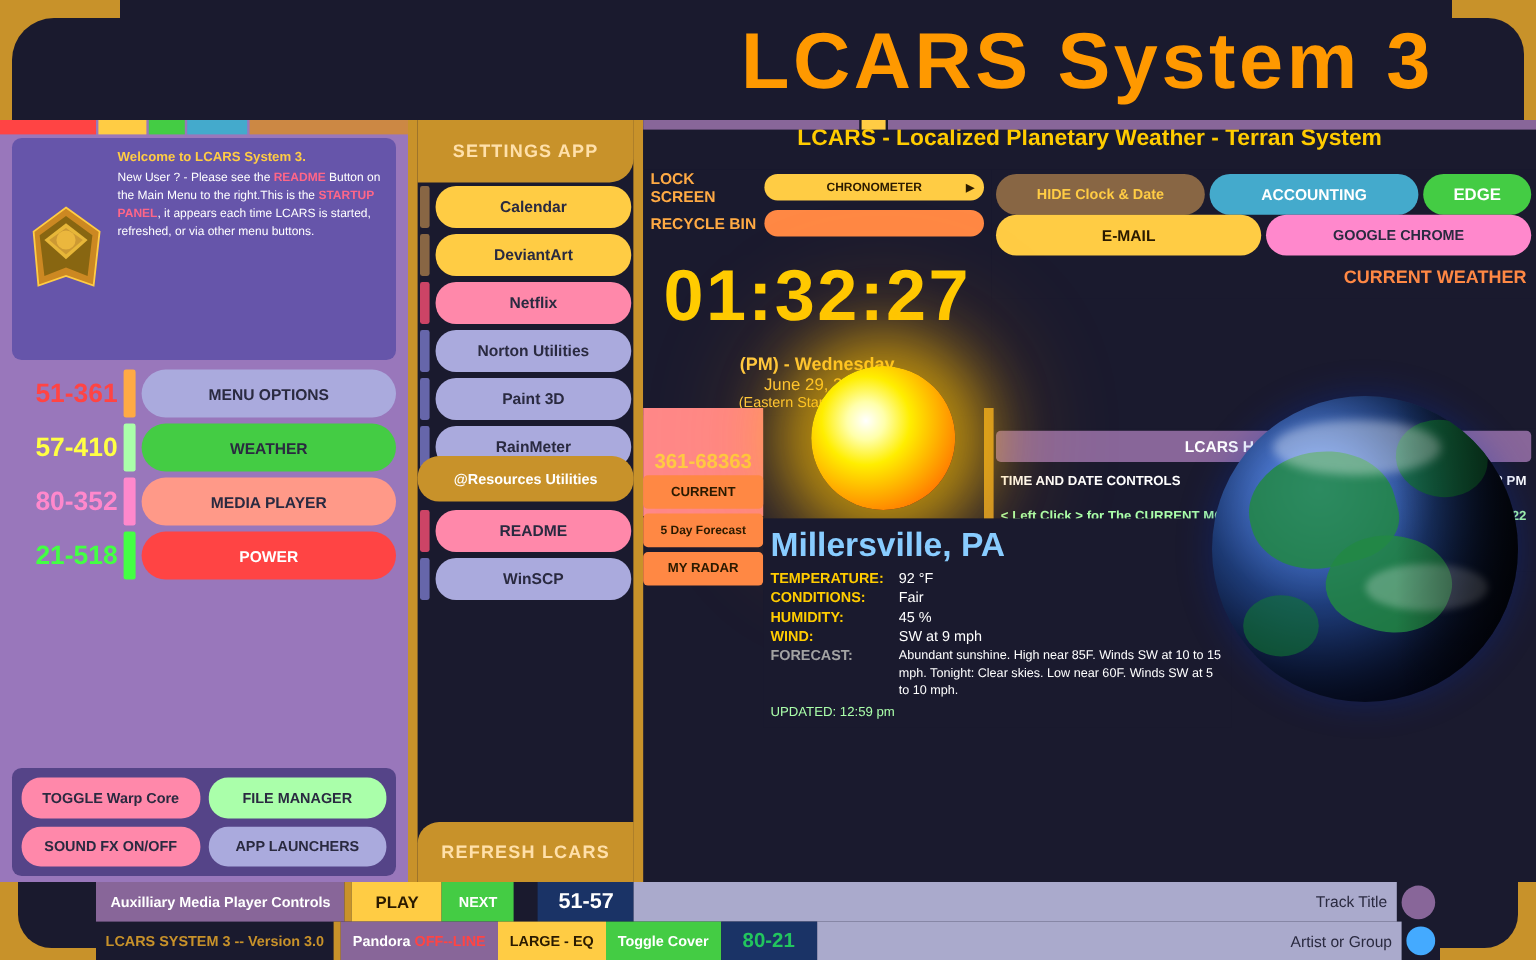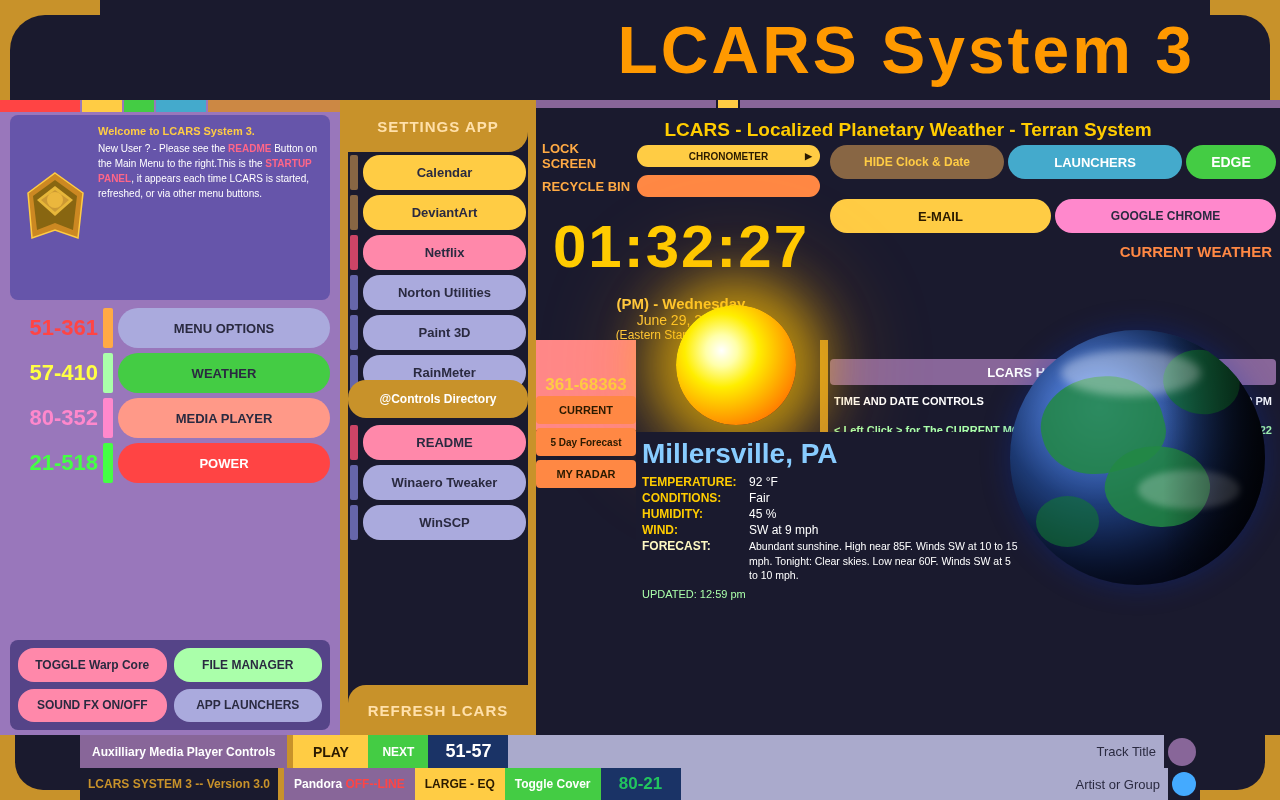--- a/index.html
+++ b/index.html
@@ -133,47 +133,43 @@
     <div style="width:8px;height:35px;background:#6666aa;border-radius:2px;"></div>
     <div style="flex:1;height:35px;background:#aaaadd;border-radius:17px;display:flex;align-items:center;justify-content:center;font-size:13px;font-weight:bold;color:#2a2a40;cursor:pointer;">Paint 3D</div>
   </div>
   <div style="display:flex;gap:5px;height:35px;align-items:center;">
     <div style="width:8px;height:35px;background:#6666aa;border-radius:2px;"></div>
     <div style="flex:1;height:35px;background:#aaaadd;border-radius:17px;display:flex;align-items:center;justify-content:center;font-size:13px;font-weight:bold;color:#2a2a40;cursor:pointer;">RainMeter</div>
   </div>
 </div>
 
 <div style="position:absolute;top:380px;left:348px;width:180px;height:38px;background:#c8922a;border-radius:18px;display:flex;align-items:center;justify-content:center;cursor:pointer;">
-  <span style="color:#ffffff;font-size:12px;font-weight:bold;">@Controls Directory</span>
+  <span style="color:#ffffff;font-size:12px;font-weight:bold;">@Resources Utilities</span>
 </div>
 
 <div style="position:absolute;top:425px;left:350px;width:176px;display:flex;flex-direction:column;gap:5px;">
   <div style="display:flex;gap:5px;height:35px;align-items:center;">
     <div style="width:8px;height:35px;background:#cc4466;border-radius:2px;"></div>
     <div style="flex:1;height:35px;background:#ff88aa;border-radius:17px;display:flex;align-items:center;justify-content:center;font-size:13px;font-weight:bold;color:#2a2a40;cursor:pointer;">README</div>
   </div>
   <div style="display:flex;gap:5px;height:35px;align-items:center;">
     <div style="width:8px;height:35px;background:#6666aa;border-radius:2px;"></div>
-    <div style="flex:1;height:35px;background:#aaaadd;border-radius:17px;display:flex;align-items:center;justify-content:center;font-size:13px;font-weight:bold;color:#2a2a40;cursor:pointer;">Winaero Tweaker</div>
-  </div>
-  <div style="display:flex;gap:5px;height:35px;align-items:center;">
-    <div style="width:8px;height:35px;background:#6666aa;border-radius:2px;"></div>
     <div style="flex:1;height:35px;background:#aaaadd;border-radius:17px;display:flex;align-items:center;justify-content:center;font-size:13px;font-weight:bold;color:#2a2a40;cursor:pointer;">WinSCP</div>
   </div>
 </div>
 
 <div style="position:absolute;bottom:65px;left:348px;width:180px;height:50px;background:#c8922a;border-radius:18px 0 0 0;display:flex;align-items:center;justify-content:center;cursor:pointer;">
   <span style="color:#ffe0aa;font-size:15px;font-weight:bold;letter-spacing:1px;">REFRESH  LCARS</span>
 </div>
 
 <div style="position:absolute;top:100px;left:528px;width:8px;bottom:65px;background:#c8922a;"></div>
 
 <div style="position:absolute;top:100px;left:536px;right:0;bottom:65px;background:#1a1a2e;"></div>
 
-<div style="position:absolute;top:105px;left:536px;right:0;height:36px;background:#1a1a2e;display:flex;align-items:flex-end;justify-content:center;">
+<div style="position:absolute;top:105px;left:536px;right:0;height:36px;background:#1a1a2e;display:flex;align-items:flex-start;justify-content:center;">
   <span style="color:#ffcc00;font-size:19px;font-weight:bold;">LCARS - Localized Planetary Weather - Terran System</span>
 </div>
 
 <div style="position:absolute;top:100px;left:536px;right:0;height:8px;display:flex;gap:2px;">
   <div style="width:180px;height:8px;background:#886699;"></div>
   <div style="width:20px;height:8px;background:#ffcc44;"></div>
   <div style="flex:1;height:8px;background:#886699;"></div>
 </div>
 
 <div style="position:absolute;top:141px;left:536px;width:290px;background:#1a1a2e;">
@@ -197,23 +193,23 @@
 
   <div style="padding:4px 20px;text-align:center;">
     <div style="color:#ffcc44;font-size:15px;font-weight:bold;">(PM) - Wednesday</div>
     <div style="color:#ffcc44;font-size:14px;">June 29, 2022</div>
     <div style="color:#ffcc44;font-size:12px;">(Eastern Standard Time)</div>
   </div>
 </div>
 
 <div style="position:absolute;top:141px;left:826px;right:0;background:#1a1a2e;padding:4px;">
 
-  <div style="display:flex;gap:4px;height:34px;margin-bottom:20px;">
+  <div style="display:flex;gap:4px;height:34px;margin-bottom:0;">
     <div style="flex:1;height:34px;background:#886644;border-radius:17px;display:flex;align-items:center;justify-content:center;font-size:12px;font-weight:bold;color:#ffcc44;cursor:pointer;">HIDE Clock &amp; Date</div>
-    <div style="flex:1;height:34px;background:#44aacc;border-radius:17px;display:flex;align-items:center;justify-content:center;font-size:13px;font-weight:bold;color:#ffffff;cursor:pointer;">LAUNCHERS</div>
+    <div style="flex:1;height:34px;background:#44aacc;border-radius:17px;display:flex;align-items:center;justify-content:center;font-size:13px;font-weight:bold;color:#ffffff;cursor:pointer;">ACCOUNTING</div>
     <div style="width:90px;height:34px;background:#44cc44;border-radius:17px;display:flex;align-items:center;justify-content:center;font-size:14px;font-weight:bold;color:#ffffff;cursor:pointer;">EDGE</div>
   </div>
 
   <div style="display:flex;gap:4px;height:34px;margin-bottom:4px;">
     <div style="flex:1;height:34px;background:#ffcc44;border-radius:17px;display:flex;align-items:center;justify-content:center;font-size:13px;font-weight:bold;color:#2a1a00;cursor:pointer;">E-MAIL</div>
     <div style="flex:1;height:34px;background:#ff88cc;border-radius:17px;display:flex;align-items:center;justify-content:center;font-size:12px;font-weight:bold;color:#2a2a40;cursor:pointer;">GOOGLE CHROME</div>
   </div>
 
   <div style="height:28px;display:flex;align-items:center;justify-content:flex-end;padding-right:4px;">
     <span style="color:#ff8844;font-size:15px;font-weight:bold;">CURRENT  WEATHER</span>
@@ -259,21 +255,21 @@
   <div style="color:#88ccff;font-size:28px;font-weight:bold;margin-bottom:5px;">Millersville, PA</div>
   <div style="display:grid;grid-template-columns:105px 1fr;gap:2px;">
     <span style="color:#ffcc00;font-size:12px;font-weight:bold;">TEMPERATURE:</span>
     <span style="color:#ffffff;font-size:12px;">92 °F</span>
     <span style="color:#ffcc00;font-size:12px;font-weight:bold;">CONDITIONS:</span>
     <span style="color:#ffffff;font-size:12px;">Fair</span>
     <span style="color:#ffcc00;font-size:12px;font-weight:bold;">HUMIDITY:</span>
     <span style="color:#ffffff;font-size:12px;">45 %</span>
     <span style="color:#ffcc00;font-size:12px;font-weight:bold;">WIND:</span>
     <span style="color:#ffffff;font-size:12px;">SW at 9 mph</span>
-    <span style="color:#fef9c3;font-size:12px;font-weight:bold;">FORECAST:</span>
+    <span style="color:#a3a3a3;font-size:12px;font-weight:bold;">FORECAST:</span>
     <span style="color:#ffffff;font-size:10.5px;line-height:1.4;">Abundant sunshine. High near 85F. Winds SW at 10 to 15 mph. Tonight:  Clear skies. Low near 60F. Winds SW at 5 to 10 mph.</span>
   </div>
   <div style="color:#aaffaa;font-size:11px;margin-top:5px;">UPDATED:  12:59 pm</div>
 </div>
 
 <div style="position:absolute;top:330px;right:15px;width:255px;height:255px;border-radius:50%;overflow:hidden;background:radial-gradient(circle at 35% 30%, #6699ff 0%, #224488 40%, #112255 70%, #000033 100%);box-shadow:inset -40px -30px 80px rgba(0,0,0,0.8), 0 0 30px rgba(0,50,200,0.3);">
 
   <div style="position:absolute;top:18%;left:12%;width:48%;height:38%;background:#228844;border-radius:55% 65% 40% 60%;transform:rotate(-15deg);opacity:0.85;"></div>
   <div style="position:absolute;top:45%;left:38%;width:40%;height:32%;background:#228844;border-radius:65% 45% 60% 40%;transform:rotate(20deg);opacity:0.85;"></div>
   <div style="position:absolute;top:8%;left:60%;width:30%;height:25%;background:#117733;border-radius:50%;transform:rotate(10deg);opacity:0.7;"></div>
@@ -285,21 +281,21 @@
   <div style="position:absolute;top:0;right:0;width:40%;height:100%;background:linear-gradient(to left, rgba(0,0,0,0.7), transparent);border-radius:0 50% 50% 0;"></div>
 </div>
 
 <div style="position:absolute;bottom:0;left:80px;right:80px;height:65px;background:#1a1a2e;display:flex;flex-direction:column;">
 
   <div style="display:flex;height:33px;align-items:center;">
     <div style="background:#886699;height:33px;padding:0 12px;display:flex;align-items:center;font-size:12px;font-weight:bold;color:#ffffff;">Auxilliary Media Player Controls</div>
     <div style="width:6px;height:33px;background:#c8922a;"></div>
     <div style="background:#ffcc44;height:33px;width:75px;display:flex;align-items:center;justify-content:center;font-size:14px;font-weight:bold;color:#2a1a00;cursor:pointer;">PLAY</div>
     <div style="background:#44cc44;height:33px;width:60px;display:flex;align-items:center;justify-content:center;font-size:12px;font-weight:bold;color:#ffffff;cursor:pointer;">NEXT</div>
-    <div style="background:#1a3366;height:33px;width:80px;display:flex;align-items:center;justify-content:center;font-size:18px;font-weight:bold;color:#ffffff;">51-57</div>
+    <div style="background:#1a3366;height:33px;width:80px;display:flex;align-items:center;justify-content:center;font-size:18px;font-weight:bold;color:#ffffff;margin-left:20px;">51-57</div>
     <div style="flex:1;height:33px;background:#aaaacc;display:flex;align-items:center;justify-content:flex-end;padding-right:8px;font-size:13px;color:#2a2a40;">Track  Title</div>
     <div style="width:28px;height:28px;border-radius:50%;background:#886699;margin:0 4px;"></div>
   </div>
 
   <div style="display:flex;height:32px;align-items:center;">
     <div style="color:#c8922a;font-size:12px;font-weight:bold;padding:0 8px;display:flex;align-items:center;min-width:160px;">LCARS  SYSTEM 3 -- Version 3.0</div>
     <div style="width:6px;height:32px;background:#c8922a;"></div>
     <div style="background:#886699;height:32px;padding:0 10px;display:flex;align-items:center;font-size:12px;font-weight:bold;min-width:75px;">
       <span style="color:#ffffff;">Pandora</span>&nbsp;<span style="color:#ff4444;font-weight:bold;">OFF--LINE</span>
     </div>

